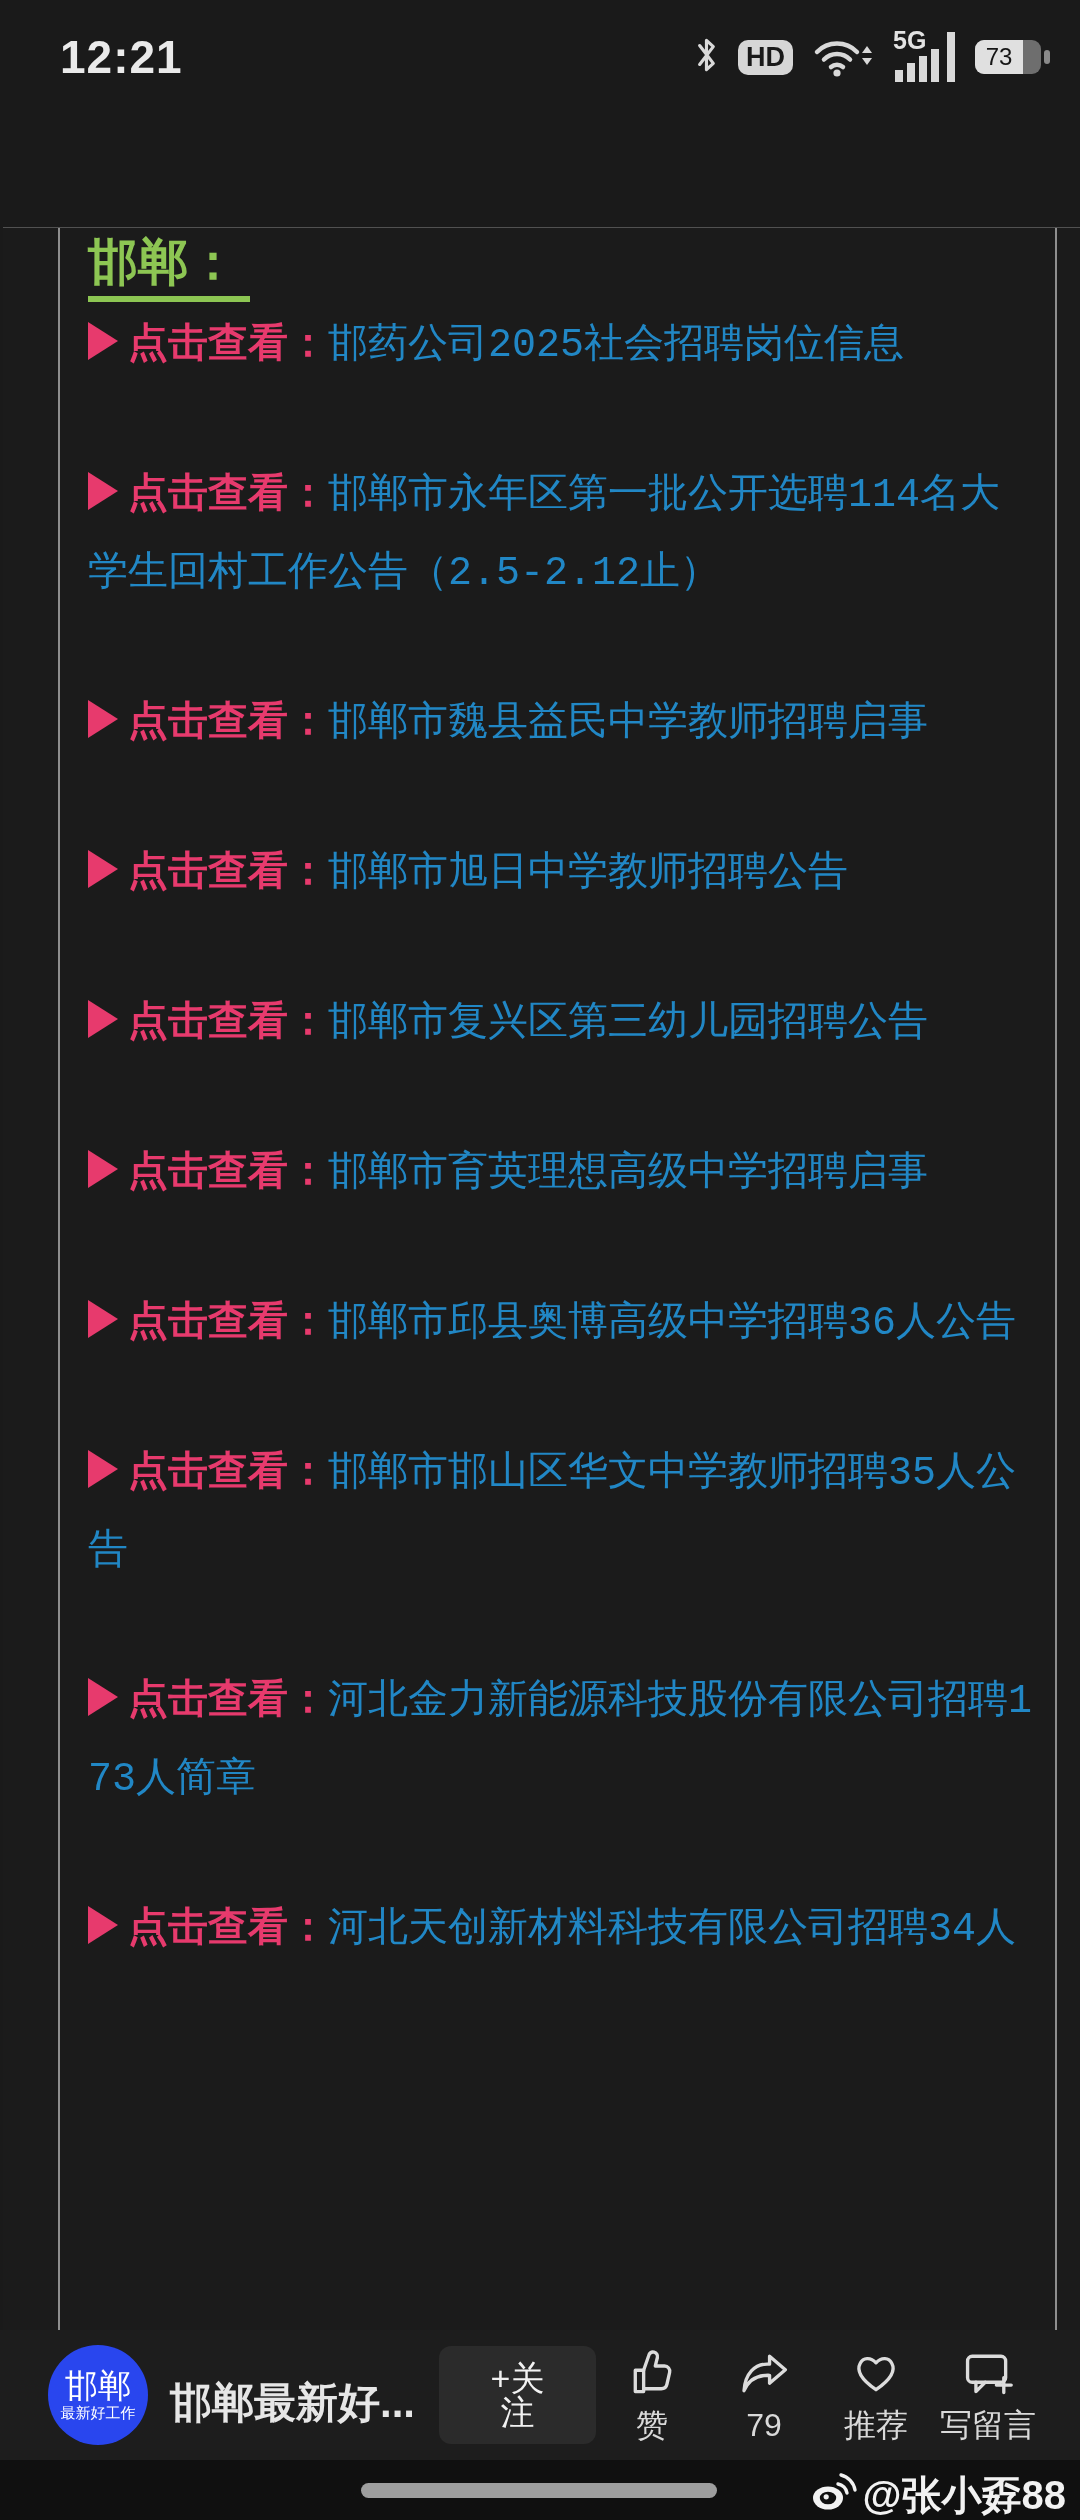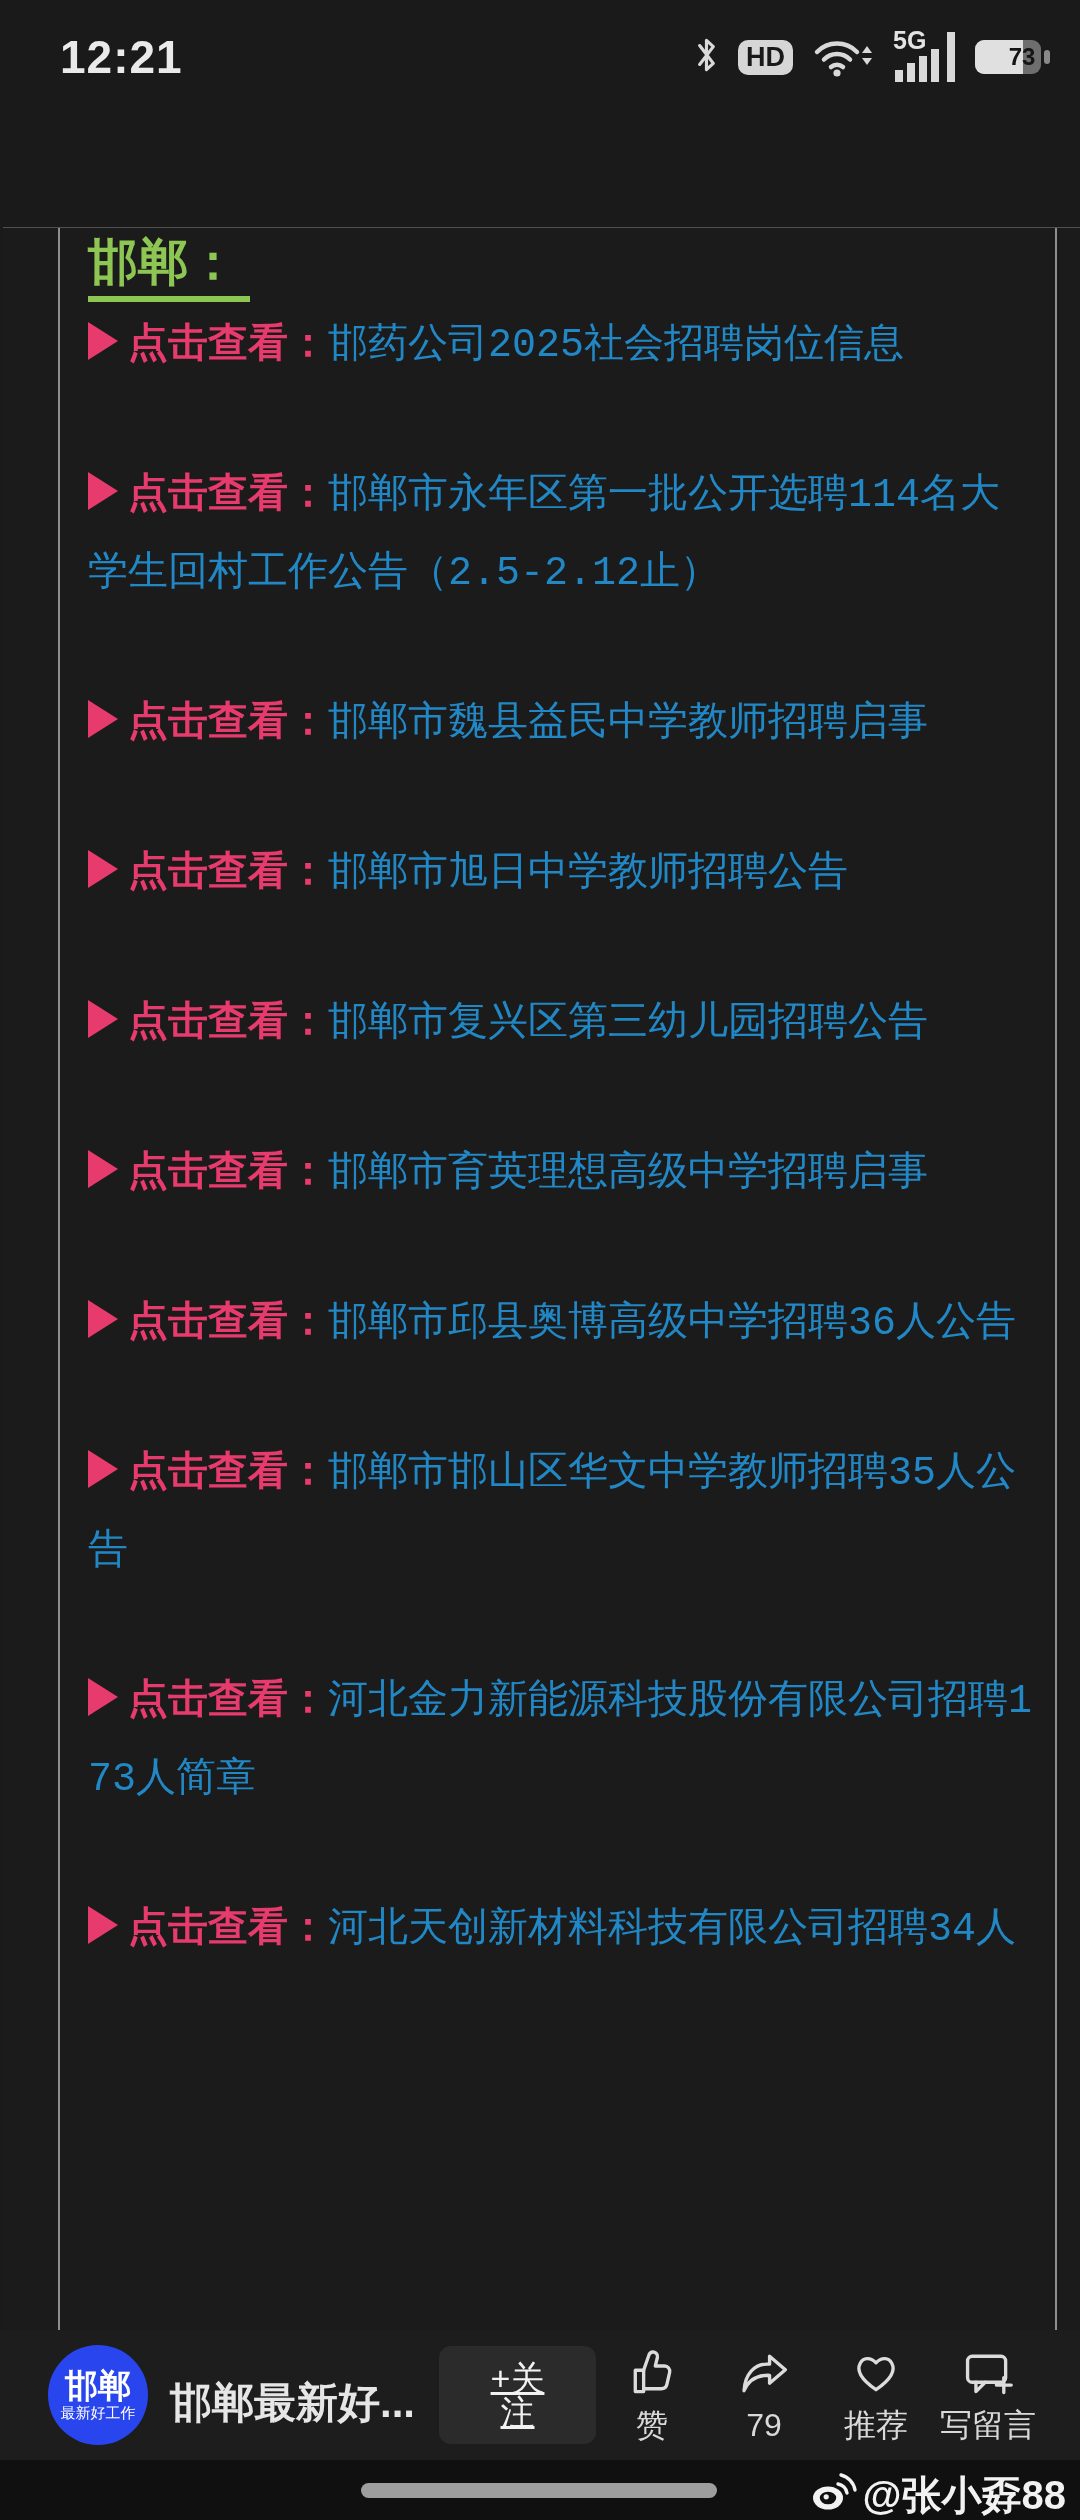--- a/index.html
+++ b/index.html
@@ -9,21 +9,21 @@
   .statusbar{position:absolute;top:0;left:0;width:1080px;height:100px;display:flex;
              align-items:center;justify-content:space-between;box-sizing:border-box;padding:14px 30px 0 60px;gap:40px;}
   .time{font-size:46px;font-weight:700;color:#eaeaea;letter-spacing:1px;}
   .sicons{display:flex;align-items:center;gap:18px;}
   .hd-badge{background:#d6d6d6;color:#191919;font-weight:800;font-size:27px;border-radius:10px;
             padding:4px 8px;line-height:1;}
   .battery{display:flex;align-items:center;gap:3px;}
   .batt-body{position:relative;width:66px;height:34px;border-radius:9px;background:#6e6e6e;overflow:hidden;}
   .batt-fill{position:absolute;left:0;top:0;bottom:0;width:73%;background:#e0e0e0;}
   .batt-num{position:absolute;left:0;top:0;width:73%;height:100%;display:flex;align-items:center;
-            justify-content:center;font-size:24px;font-weight:700;color:#151515;padding-left:23px;}
+            justify-content:center;font-size:24px;font-weight:400;color:#151515;}
   .batt-nub{width:6px;height:14px;border-radius:3px;background:#8a8a8a;}
   
   .navbar{position:absolute;top:100px;left:0;width:1080px;height:127px;}
   .close-btn{position:absolute;left:36px;top:162px;}
   .more-btn{position:absolute;right:48px;top:188px;display:flex;gap:11px;}
   .more-btn i{width:13px;height:13px;border-radius:50%;background:#fff;}
   
   .content{position:absolute;top:227px;left:3px;width:1080px;height:2103px;background:#1b1b1b;
            border-top:1px solid #515151;overflow:hidden;}
   .vline{position:absolute;top:0;bottom:0;width:2px;background:#8e8e8e;}
@@ -35,25 +35,25 @@
   .tri{display:inline-block;width:0;height:0;border-left:30px solid #e73a6d;
        border-top:19px solid transparent;border-bottom:19px solid transparent;
        margin-right:10px;vertical-align:-4px;}
   .pfx{color:#e73a6d;font-weight:700;}
   .lnk{color:#2187c5;text-decoration:none;cursor:pointer;}
   
   .footer{position:absolute;top:2330px;left:0;width:1080px;height:130px;background:#1d1d1d;
           display:flex;align-items:center;box-sizing:border-box;padding:0 36px 0 48px;}
   .avatar{width:100px;height:100px;border-radius:50%;background:#2946ee;color:#fff;display:flex;
           flex-direction:column;align-items:center;justify-content:center;flex:none;cursor:pointer;}
-  .av1{font-size:33px;font-weight:700;line-height:36px;}
+  .av1{font-size:33px;font-weight:400;line-height:36px;}
   .av2{font-size:15px;line-height:18px;}
   .fname{font-size:42px;color:#e6e6e6;font-weight:600;margin:16px 24px 0 22px;white-space:nowrap;}
   .follow{background:#2b2b2b;color:#f2f2f2;font-size:34px;padding:15px 40px;border-radius:12px;
-          border:none;line-height:1;cursor:pointer;font-family:inherit;text-decoration:underline;}
+          border:none;line-height:1;cursor:pointer;font-family:inherit;}
   .actions{margin-left:auto;display:flex;}
   .act{width:112px;display:flex;flex-direction:column;align-items:center;gap:5px;cursor:pointer;}
   .act svg{width:52px;height:52px;}
   .act .lbl{font-size:32px;color:#d9d9d9;line-height:1.1;}
   
   .strip{position:absolute;top:2460px;left:0;width:1080px;height:60px;background:#101010;}
   .homebar{position:absolute;left:361px;top:23px;width:356px;height:15px;border-radius:8px;background:#9e9e9e;}
   .wm{position:absolute;right:14px;top:8px;display:flex;align-items:center;gap:6px;
       color:#f2f2f2;font-size:40px;font-weight:600;}
   .icon-stroke{stroke:#dcdcdc;fill:none;stroke-width:3.6;stroke-linecap:round;stroke-linejoin:round;}

